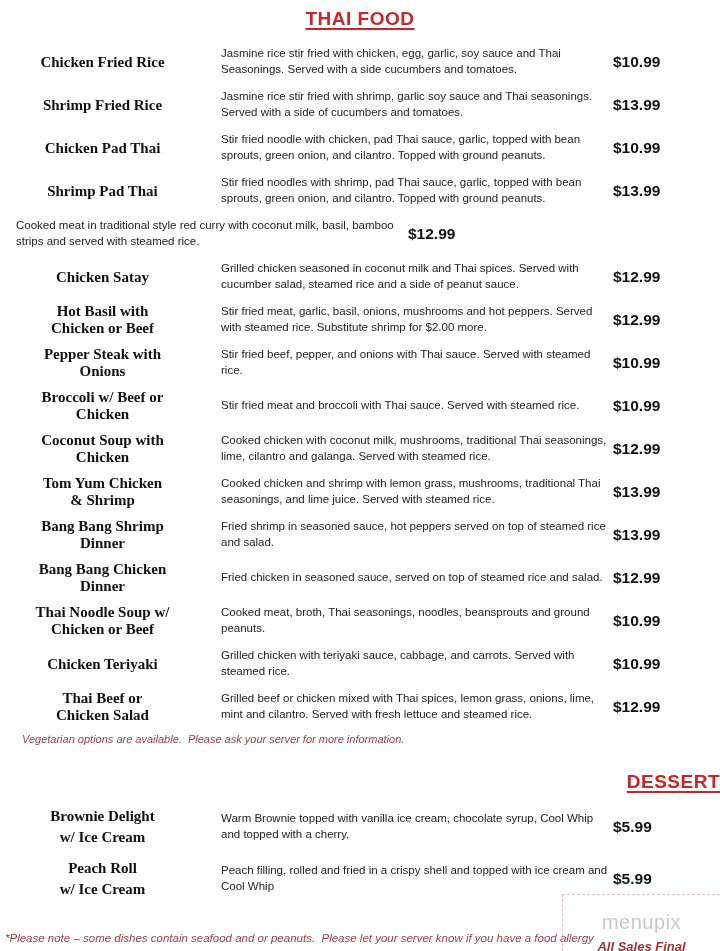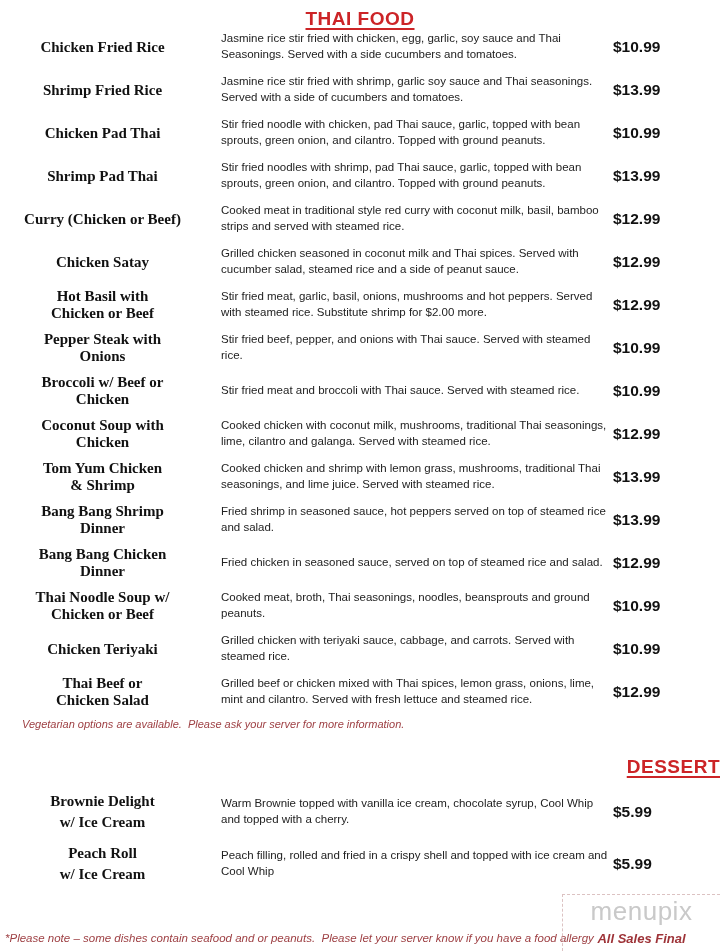--- a/index.html
+++ b/index.html
@@ -17,21 +17,21 @@
     font-weight: bold;
     font-size: 19px;
     color: #cc2427;
     letter-spacing: 0.5px;
   }
   .section-title span {
     text-decoration: underline;
     text-decoration-thickness: 2px;
     text-underline-offset: 3px;
   }
-  .thai-title { padding-top: 8px; }
+  .thai-title { padding-top: 8px; margin-bottom: 15px; }
   .dessert-title { margin-top: 26px; margin-bottom: 13px; text-align: right; }
   .menu-rows { }
   .menu-row {
     display: flex;
     align-items: center;
     min-height: 34px;
     margin-bottom: 9px;
   }
   .col-name {
     width: 205px;
@@ -76,25 +76,25 @@
     position: absolute;
     right: 0;
     bottom: 0;
     width: 158px;
     height: 57px;
     border-top: 1px dashed #dcc2c2;
     border-left: 1px dashed #dcc2c2;
     text-align: center;
   }
   .watermark-logo {
-    font-size: 26px;
+    font-size: 20px;
     line-height: 1;
     letter-spacing: 0.5px;
     color: #c9c9c9;
-    margin-top: 3px;
+    margin-top: 17px;
     font-family: "Liberation Sans", sans-serif;
   }
   .all-sales {
     font-style: italic;
     font-weight: bold;
     font-size: 13px;
     color: #9e3338;
     margin-top: 7px;
   }
 </style>
@@ -120,21 +120,20 @@
     <div class="col-name">Chicken Pad Thai</div>
     <div class="col-desc">Stir fried noodle with chicken, pad Thai sauce, garlic, topped with bean sprouts, green onion, and cilantro. Topped with ground peanuts.</div>
     <div class="col-price">$10.99</div>
   </div>
   <div class="menu-row">
     <div class="col-name">Shrimp Pad Thai</div>
     <div class="col-desc">Stir fried noodles with shrimp, pad Thai sauce, garlic, topped with bean sprouts, green onion, and cilantro. Topped with ground peanuts.</div>
     <div class="col-price">$13.99</div>
   </div>
   <div class="menu-row">
-    <div class="col-name">Curry (Chicken or Beef)</div>
     <div class="col-desc">Cooked meat in traditional style red curry with coconut milk, basil, bamboo strips and served with steamed rice.</div>
     <div class="col-price">$12.99</div>
   </div>
   <div class="menu-row">
     <div class="col-name">Chicken Satay</div>
     <div class="col-desc">Grilled chicken seasoned in coconut milk and Thai spices. Served with cucumber salad, steamed rice and a side of peanut sauce.</div>
     <div class="col-price">$12.99</div>
   </div>
   <div class="menu-row">
     <div class="col-name">Hot Basil with

